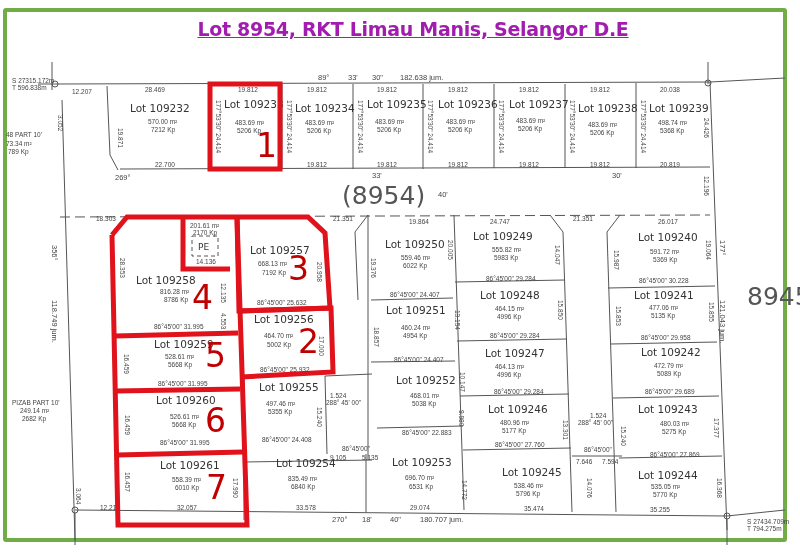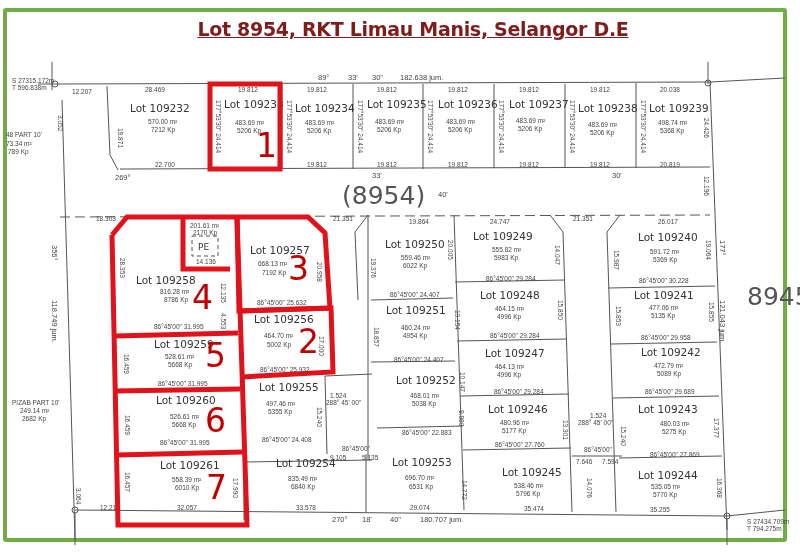--- a/index.html
+++ b/index.html
@@ -1,19 +1,19 @@
 <!DOCTYPE html>
 <html><head>
 <meta charset="utf-8">
 <style>
   html, body { margin:0; padding:0; background:#ffffff; }
   body { width:800px; height:552px; position:relative; overflow:hidden; font-family:"Liberation Sans", sans-serif; }
   .frame { position:absolute; left:3px; top:8px; width:784px; height:534px; border:4px solid #70ad47; border-radius:3px; box-sizing:border-box; }
   .title { position:absolute; left:0; top:18px; width:800px; text-align:center; padding-left:26px; box-sizing:border-box;
-           font-family:"DejaVu Sans", sans-serif; font-size:19px; font-weight:bold; color:#7f1d1d; text-decoration:underline; letter-spacing:-0.3px; }
+           font-family:"DejaVu Sans", sans-serif; font-size:19px; font-weight:bold; color:#a21caf; text-decoration:underline; letter-spacing:-0.3px; }
   svg { position:absolute; left:0; top:0; }
   .lotname { font-family:"DejaVu Sans", sans-serif; font-size:10.5px; fill:#333333; }
   .area { font-family:"Liberation Sans", sans-serif; font-size:6.5px; fill:#444444; }
   .dim { font-family:"Liberation Sans", sans-serif; font-size:6.5px; fill:#444444; }
   .dimv { font-family:"Liberation Sans", sans-serif; font-size:6.5px; fill:#444444; }
   .big { font-family:"DejaVu Sans", sans-serif; font-size:25px; fill:#555555; }
   .num { font-family:"DejaVu Sans", sans-serif; font-size:33px; fill:#c00000; }
   .bear { font-family:"Liberation Sans", sans-serif; font-size:7.5px; fill:#444444; }
   .ln { stroke:#555; stroke-width:1; fill:none; }
   .red { stroke:#e0121b; stroke-width:5; fill:none; stroke-linejoin:miter; }

